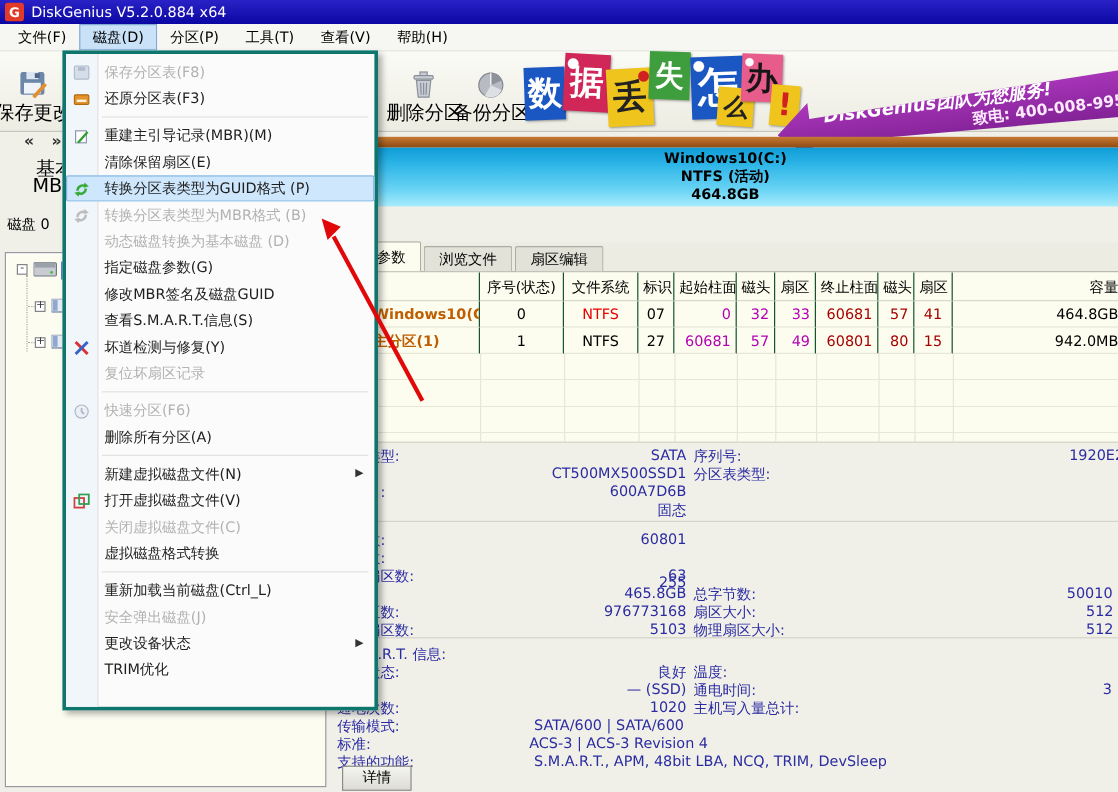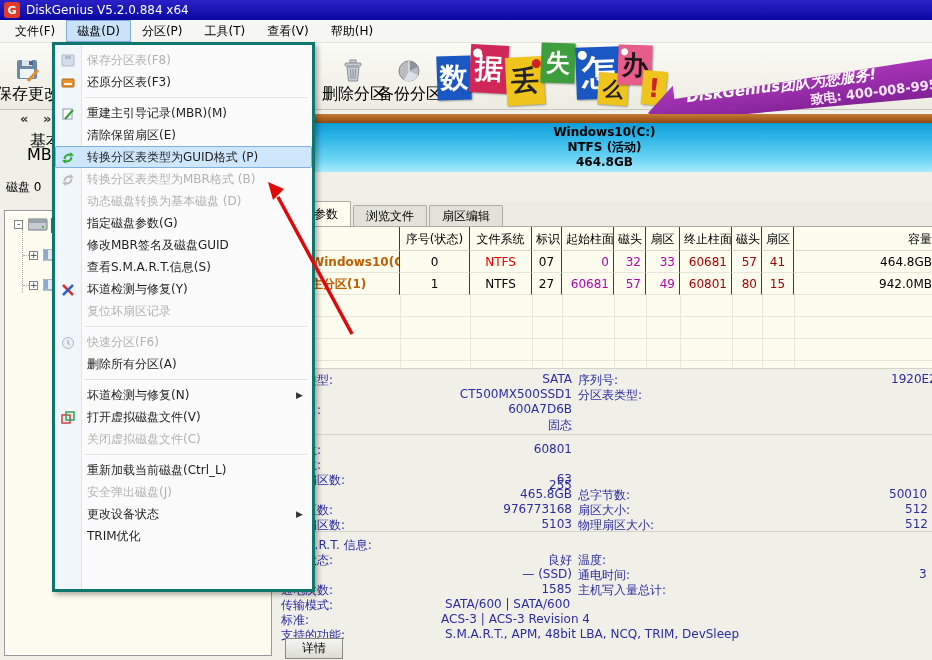--- a/index.html
+++ b/index.html
@@ -308,21 +308,21 @@
     <span class="pvalue" style="top:517px;left:905px">512</span>
 
     <div class="psep" style="top:531px"></div>
 
     <span class="plabel" style="top:537px">S.M.A.R.T. 信息:</span>
     <span class="plabel" style="top:552px">健康状态:</span>
     <span class="pvalue lv" style="top:552px">良好</span>
     <span class="plabel" style="top:567px">转速:</span>
     <span class="pvalue lv" style="top:567px">— (SSD)</span>
     <span class="plabel" style="top:582px">通电次数:</span>
-    <span class="pvalue lv" style="top:582px">1585</span>
+    <span class="pvalue lv" style="top:582px">1020</span>
 
     <span class="plabel rc" style="top:552px">温度:</span>
     <span class="pvalue" style="top:552px;left:947px"></span>
     <span class="plabel rc" style="top:567px">通电时间:</span>
     <span class="pvalue" style="top:567px;left:919px">3</span>
     <span class="plabel rc" style="top:582px">主机写入量总计:</span>
     <span class="pvalue" style="top:582px;left:930px"></span>
 
     <span class="plabel" style="top:597px">传输模式:</span>
     <span class="pwide" style="top:597px;left:445px">SATA/600 | SATA/600</span>
@@ -408,32 +408,35 @@
             <circle cx="7" cy="7" r="5.5" fill="#EAF0F6" stroke="#AEB8C6"></circle>
             <path d="M7 4v3l2 2" stroke="#AEB8C6" fill="none" stroke-width="1.5"></path>
           </svg></span>
       <span>快速分区(F6)</span>
     </div>
     <div class="mi">
       <span>删除所有分区(A)</span>
     </div>
     <div class="msep"></div>
     <div class="mi">
-      <span>坏道检测与修复(N)</span>
+      <span>新建虚拟磁盘文件(N)</span>
       <span class="marr">▶</span>
     </div>
     <div class="mi">
       <span class="mico"><svg width="14" height="14">
             <rect x="1" y="4" width="8" height="8" fill="none" stroke="#D04040" stroke-width="1.5"></rect>
             <rect x="5" y="1" width="8" height="8" fill="none" stroke="#30A050" stroke-width="1.5"></rect>
           </svg></span>
       <span>打开虚拟磁盘文件(V)</span>
     </div>
     <div class="mi dis">
       <span>关闭虚拟磁盘文件(C)</span>
+    </div>
+    <div class="mi">
+      <span>虚拟磁盘格式转换</span>
     </div>
     <div class="msep"></div>
     <div class="mi">
       <span>重新加载当前磁盘(Ctrl_L)</span>
     </div>
     <div class="mi dis">
       <span>安全弹出磁盘(J)</span>
     </div>
     <div class="mi">
       <span>更改设备状态</span>

